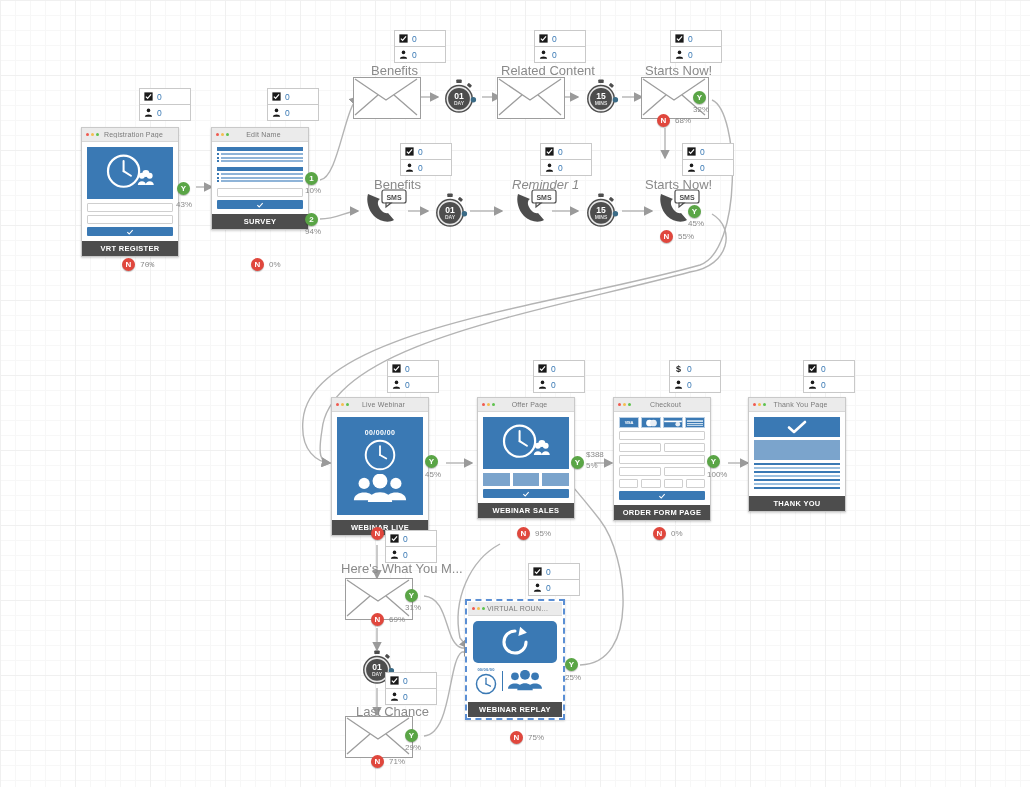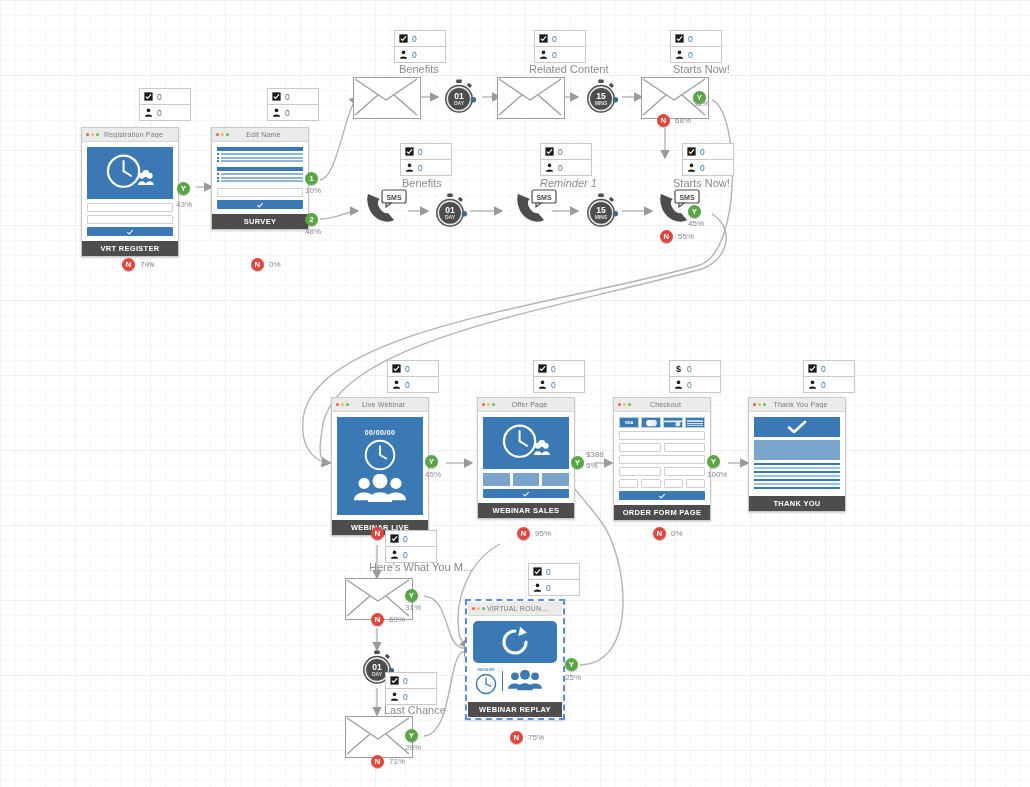--- a/index.html
+++ b/index.html
@@ -81,21 +81,21 @@
   
   .stat{
     position:absolute;width:50px;background:#fff;border:1px solid #c9c9c9;font-size:8px;
   }
   .stat .row{display:flex;align-items:center;gap:4px;height:15px;padding:0 4px;border-bottom:1px solid #c9c9c9;}
   .stat .row:last-child{border-bottom:none;}
   .stat .ic{width:9px;height:9px;flex:0 0 auto;display:flex;align-items:center;justify-content:center;}
   .stat .v{color:#3a79b4;font-size:8.5px;}
 
   
-  .nlabel{position:absolute;font-size:11px;color:#8a8a8a;white-space:nowrap;margin-left:28px;}
+  .nlabel{position:absolute;font-size:13px;color:#8a8a8a;white-space:nowrap;}
 
   
   .env{position:absolute;width:66px;height:40px;border:1px solid #9d9d9d;background:#fff;}
   .env svg{display:block;}
   .sms{position:absolute;width:52px;height:38px;}
   .timer{position:absolute;width:36px;height:36px;}
 
   
   .badge{
     position:absolute;width:13px;height:13px;border-radius:50%;
@@ -288,21 +288,21 @@
               <path d="M2 6.3 L4.8 9 L10 3.2" stroke="#fff" stroke-width="1.6" fill="none"></path>
             </svg>
         </div>
       </div>
       <div class="footer">SURVEY</div>
     </div>
   </div>
   <div class="badge num" style="left:305px;top:172px;">1</div>
   <div class="pct" style="left:305px;top:186px;">10%</div>
   <div class="badge num" style="left:305px;top:213px;">2</div>
-  <div class="pct" style="left:305px;top:227px;">48%</div>
+  <div class="pct" style="left:305px;top:227px;">94%</div>
   <div class="badge n" style="left:251px;top:258px;">N</div>
   <div class="pct" style="left:269px;top:260px;">0%</div>
 
   <div class="stat" style="left:394px;top:30px;">
     <div class="row">
       <span class="ic">
           <svg viewBox="0 0 12 12" width="9" height="9">
             <rect x="0.5" y="0.5" width="11" height="11" fill="#1a1a1a"></rect>
             <path d="M2.5 6.2 L4.8 8.6 L9.4 3.2" stroke="#fff" stroke-width="1.6" fill="none"></path>
           </svg>
@@ -403,21 +403,21 @@
   </div>
   <div class="nlabel" style="left:645px;top:63px;">Starts Now!</div>
   <div class="env" style="left:641px;top:77px;">
     <svg width="64" height="38" viewBox="0 0 64 38">
         <path d="M1,1 L63,1 L63,37 L1,37 z" fill="#fff"></path>
         <path d="M1,1 L32,22 L63,1" fill="none" stroke="#9d9d9d" stroke-width="1.3"></path>
         <path d="M1,37 L24,17 M63,37 L40,17" fill="none" stroke="#9d9d9d" stroke-width="1.3"></path>
       </svg>
   </div>
   <div class="badge y" style="left:693px;top:91px;">Y</div>
-  <div class="pct" style="left:693px;top:99px;">32%</div>
+  <div class="pct" style="left:693px;top:105px;">32%</div>
   <div class="badge n" style="left:657px;top:114px;">N</div>
   <div class="pct" style="left:675px;top:116px;">68%</div>
 
   <div class="stat" style="left:400px;top:143px;">
     <div class="row">
       <span class="ic">
           <svg viewBox="0 0 12 12" width="9" height="9">
             <rect x="0.5" y="0.5" width="11" height="11" fill="#1a1a1a"></rect>
             <path d="M2.5 6.2 L4.8 8.6 L9.4 3.2" stroke="#fff" stroke-width="1.6" fill="none"></path>
           </svg>

